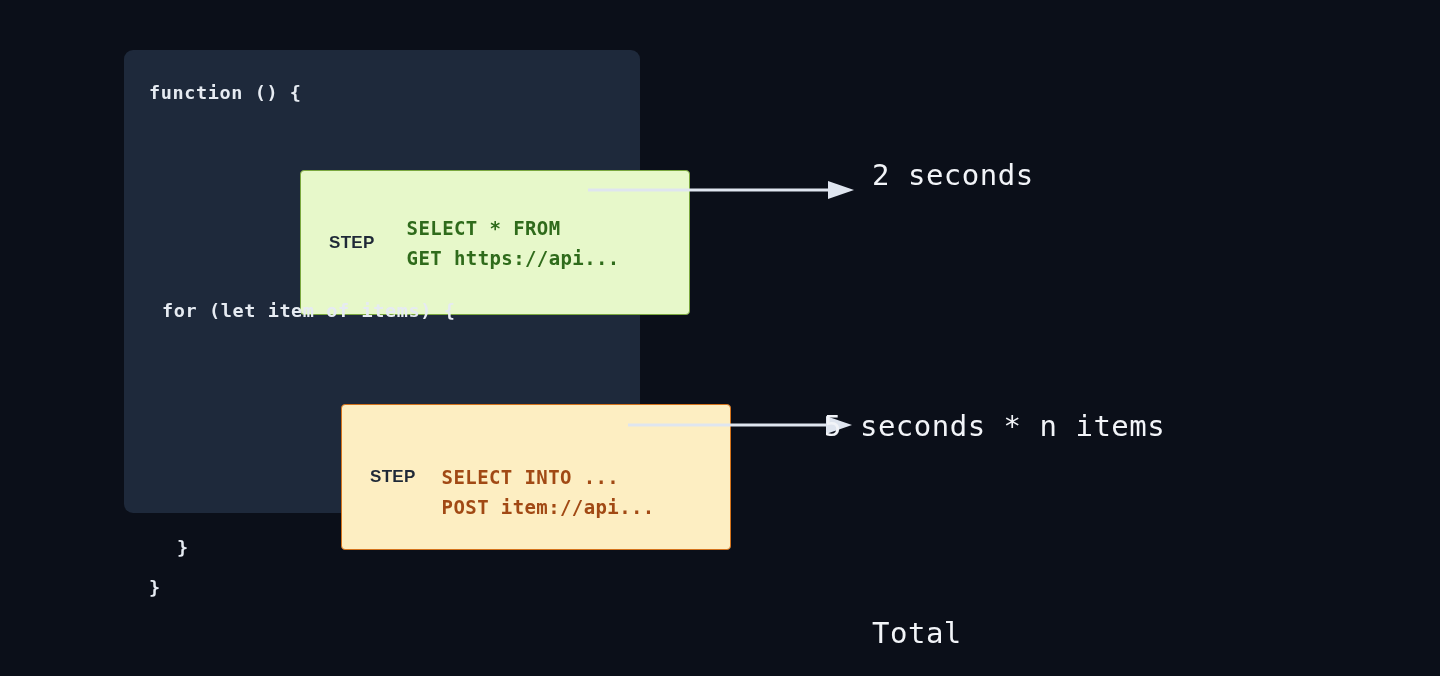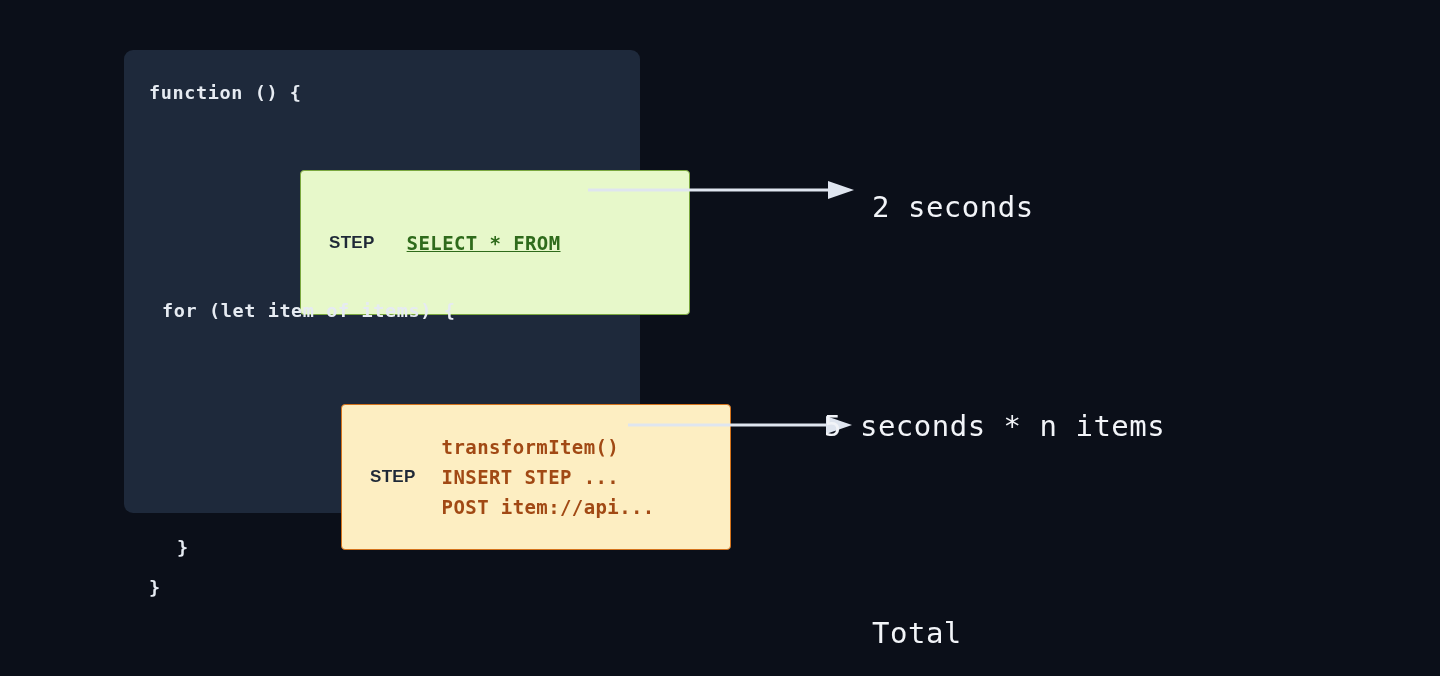--- a/index.html
+++ b/index.html
@@ -87,21 +87,20 @@
     font-size: 19px;
     font-weight: bold;
     line-height: 30px;
     white-space: pre;
     letter-spacing: 0.4px;
   }
 
   #step-box-green .step-code {
     color: #2f6b1b;
     margin-left: 32px;
-    text-decoration: underline;
   }
   #step-box-orange .step-code {
     color: #a14914;
     margin-left: 26px;
   }
 
   
   .arrow-svg {
     position: absolute;
     overflow: visible;
@@ -111,21 +110,21 @@
 
   
   .annotation {
     position: absolute;
     color: #f2f4f8;
     font-family: "DejaVu Sans Mono", monospace;
     font-size: 29px;
     letter-spacing: 0.5px;
     white-space: pre;
   }
-  #annotation-1 { left: 872px; top: 190px; }
+  #annotation-1 { left: 872px; top: 158px; }
   #annotation-2 { left: 824px; top: 409px; }
 
   #annotation-total {
     position: absolute;
     left: 872px;
     top: 533px;
     color: #f2f4f8;
     font-family: "DejaVu Sans Mono", monospace;
     font-size: 29px;
     line-height: 40px;
@@ -136,28 +135,28 @@
 </style>
 </head>
 <body>
 
 <div id="code-panel">
 
   <div class="code-line" id="line-function">function () {</div>
 
   <div class="step-box" id="step-box-green">
     <span class="step-label">STEP</span>
-    <span class="step-code"><span>SELECT * FROM</span><br></span>
+    <span class="step-code"><span>SELECT * FROM</span><br><span>GET https://api...</span></span>
   </div>
 
   <div class="code-line" id="line-for">for (let item of items) {</div>
 
   <div class="step-box" id="step-box-orange">
     <span class="step-label">STEP</span>
-    <span class="step-code"><span>transformItem()</span><br><span>INSERT STEP ...</span><br><span>POST item://api...</span></span>
+    <span class="step-code"><br><span>SELECT INTO ...</span><br><span>POST item://api...</span></span>
   </div>
 
   <div class="code-line" id="line-close-inner">}</div>
 
   <div class="code-line" id="line-close-outer">}</div>
 </div>
 
 <svg class="arrow-svg" id="arrow-1" width="270" height="24" viewBox="0 0 270 24">
   <line x1="0" y1="12" x2="242" y2="12" stroke="#dfe5ef" stroke-width="3.2"></line>
   <polygon points="240,3 266,12 240,21" fill="#dfe5ef"></polygon>

